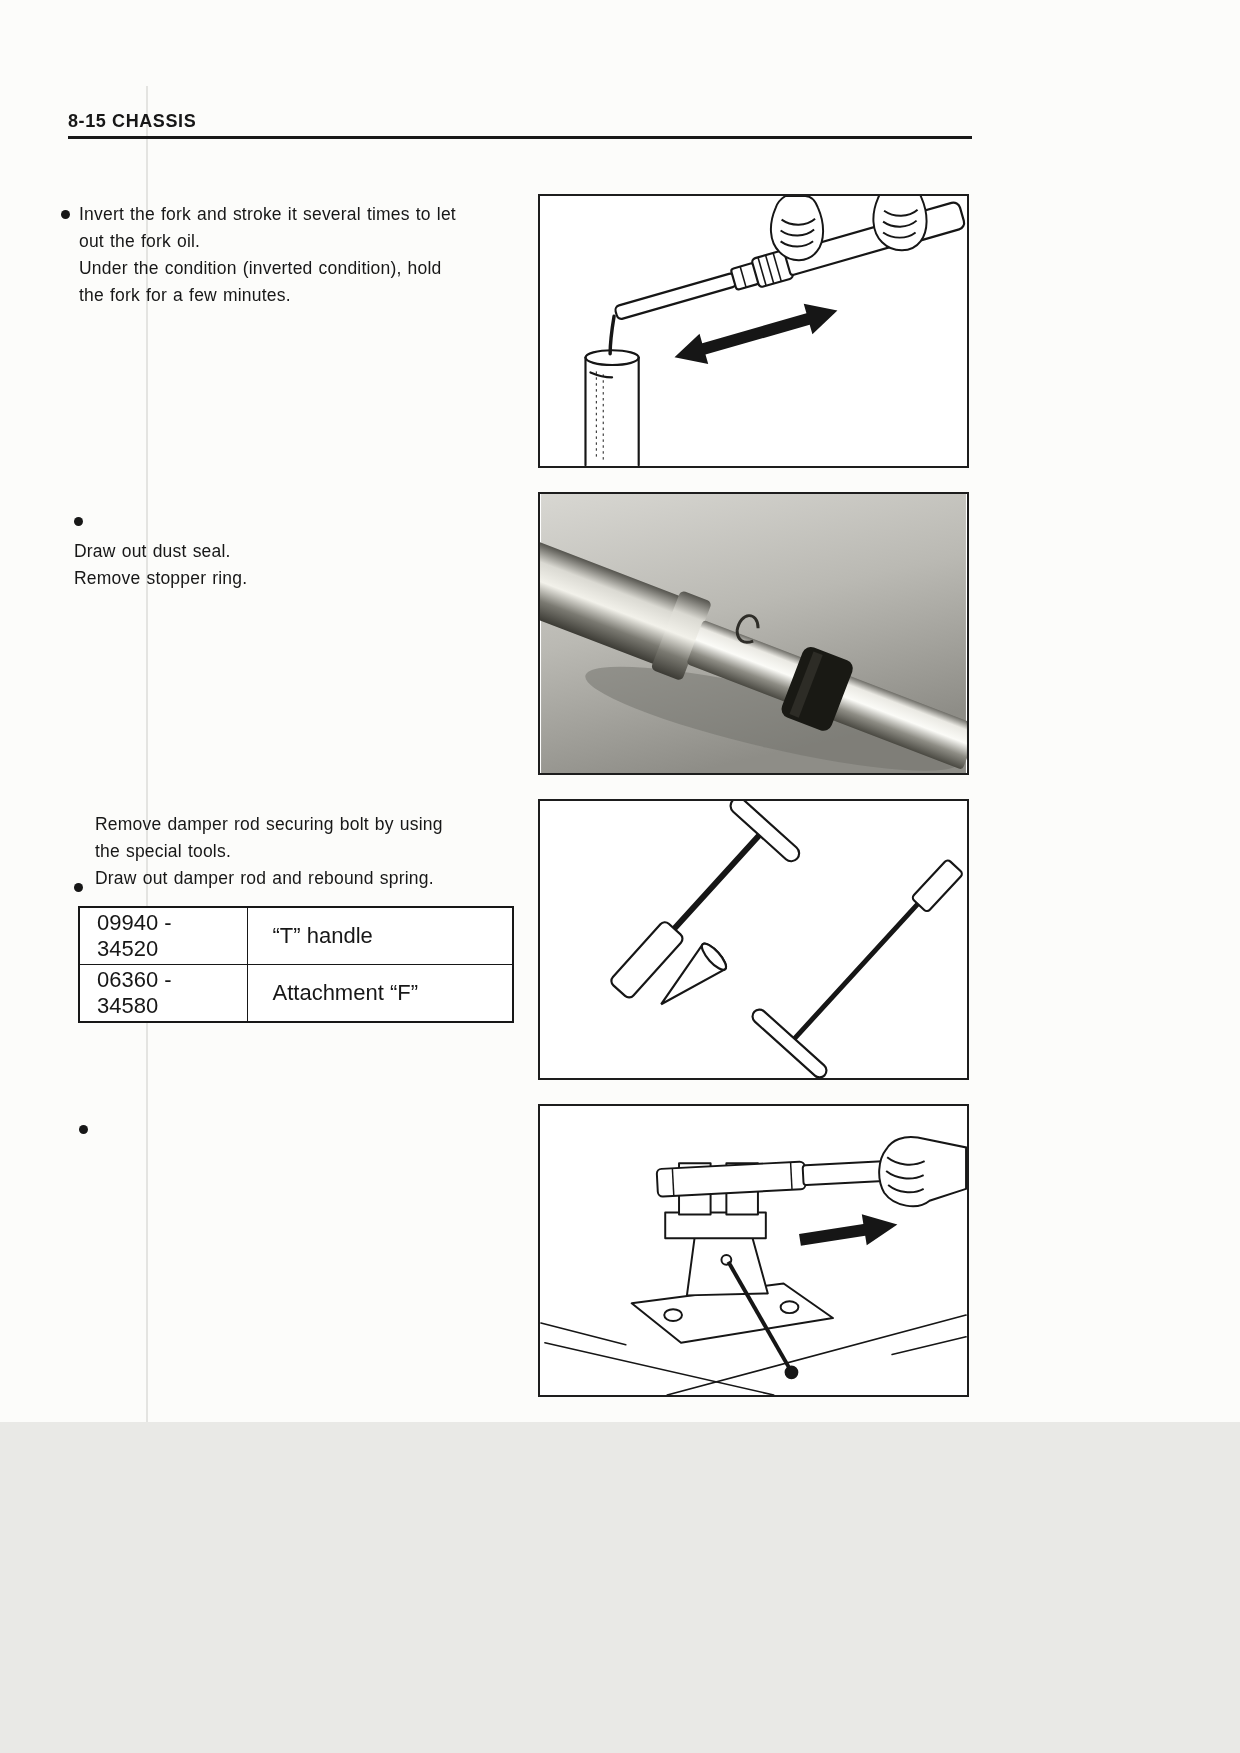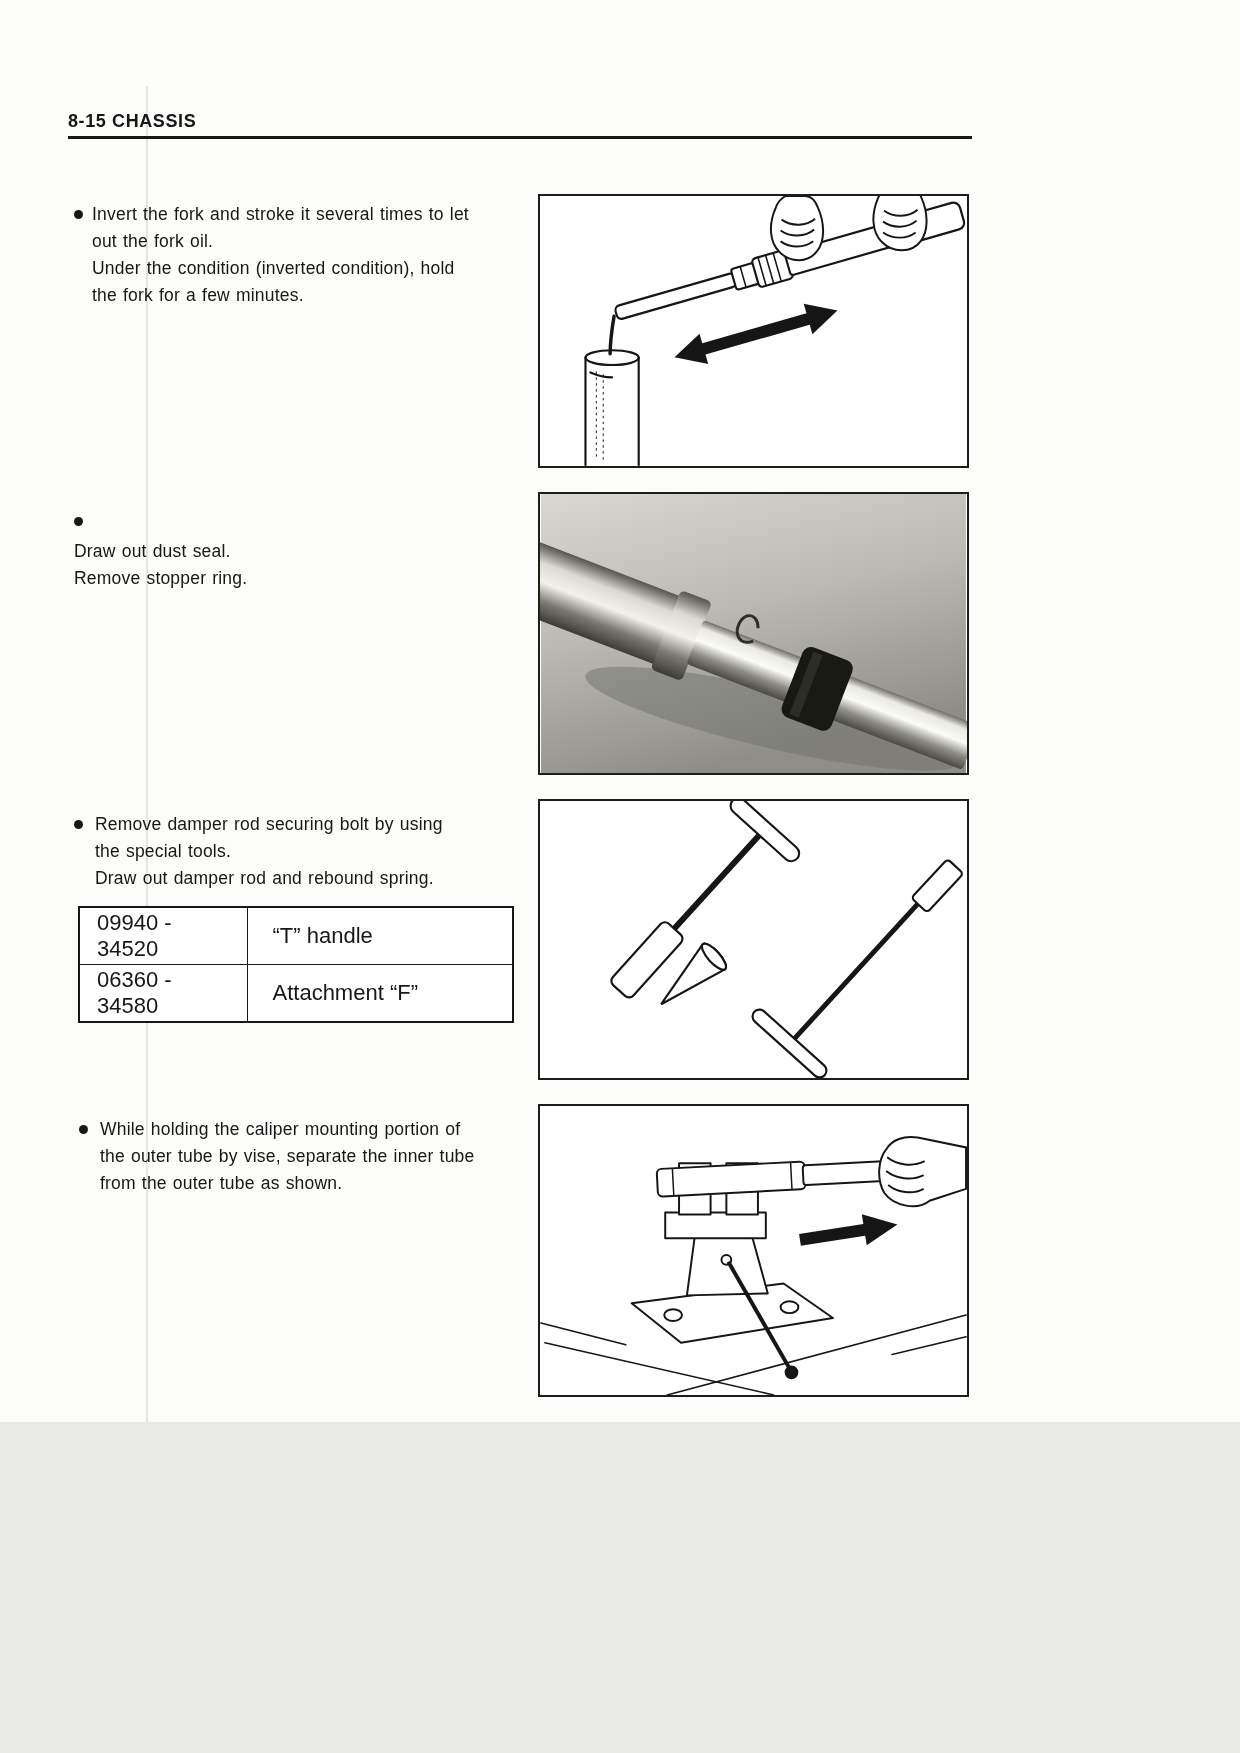--- a/index.html
+++ b/index.html
@@ -25,21 +25,21 @@
 </head>
 <body>
 
 <div class="page">
 
   <div class="fold-line"></div>
 
   <div class="header-title">8-15 CHASSIS</div>
   <div class="header-rule"></div>
 
-  <div class="step" style="left:74px; top:201px;gap:9px;">
+  <div class="step" style="left:61px; top:201px;gap:9px;">
     <span class="bullet"></span>
     <p class="step-text">Invert the fork and stroke it several times to let
 out the fork oil.
 Under the condition (inverted condition), hold
 the fork for a few minutes.</p>
   </div>
 
   <figure class="fig" style="left:538px; top:194px; width:431px; height:274px;">
     <svg viewBox="0 0 431 274">
 
@@ -119,21 +119,21 @@
         <rect x="-30" y="-6" width="195" height="74" rx="6" fill="url(#outer2)"></rect>
         <rect x="158" y="-12" width="34" height="86" rx="5" fill="url(#outer2)"></rect>
         <rect x="190" y="8" width="300" height="48" rx="4" fill="url(#chrome)"></rect>
         <path d="M226,6 C222,-14 239,-20 245,-4 M226,6 C230,15 237,17 245,10" stroke="#2e2d28" stroke-width="3" fill="none"></path>
         <rect x="296" y="-6" width="54" height="76" rx="9" fill="#191914"></rect>
         <rect x="306" y="-2" width="10" height="68" fill="#2d2c26"></rect>
       </g>
     </svg>
   </figure>
 
-  <div class="step" style="left:74px; top:811px;">
+  <div class="step" style="left:74px; top:811px;align-items:flex-end;">
     <span class="bullet"></span>
     <p class="step-text">Remove damper rod securing bolt by using
 the special tools.
 Draw out damper rod and rebound spring.</p>
   </div>
 
   <table class="tools-table" style="left:78px; top:906px;">
     <tbody>
       <tr>
         <td class="part">09940 - 34520</td>
@@ -169,23 +169,20 @@
         </g>
         <g transform="translate(402,86) rotate(-47)">
           <rect x="-27" y="-11" width="54" height="22" rx="4" stroke-width="2.2"></rect>
         </g>
       </g>
     </svg>
   </figure>
 
   <div class="step" style="left:79px; top:1116px;">
     <span class="bullet"></span>
-    <p class="step-text">While holding the caliper mounting portion of
-the outer tube by vise, separate the inner tube
-from the outer tube as shown.</p>
   </div>
 
   <figure class="fig" style="left:538px; top:1104px; width:431px; height:293px;">
     <svg viewBox="0 0 431 293">
       <g fill="none" stroke="#161616" stroke-width="1.6" stroke-linecap="round">
         <path d="M4,240 L236,293"></path>
         <path d="M128,293 L431,212"></path>
         <path d="M356,252 L431,234"></path>
         <path d="M0,220 L86,242"></path>
       </g>

